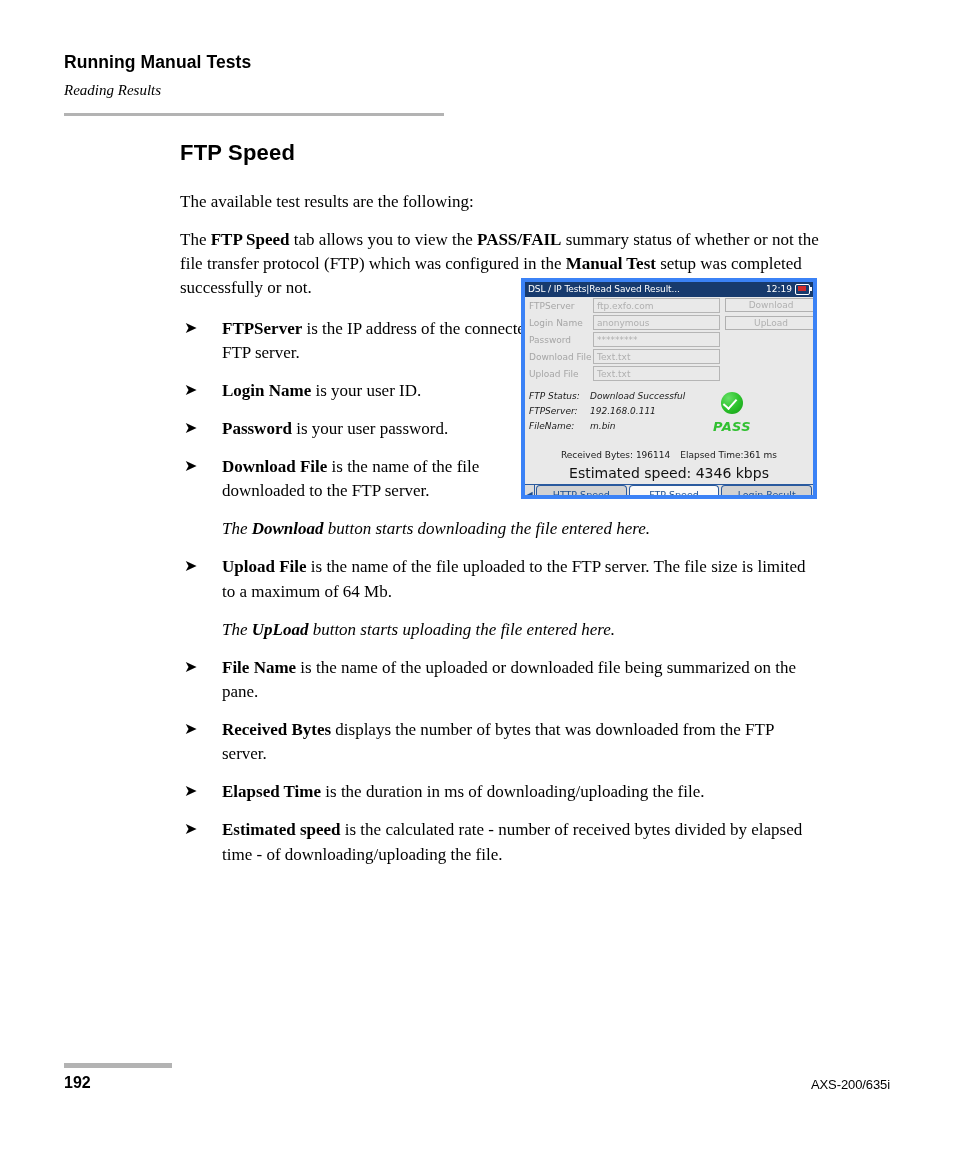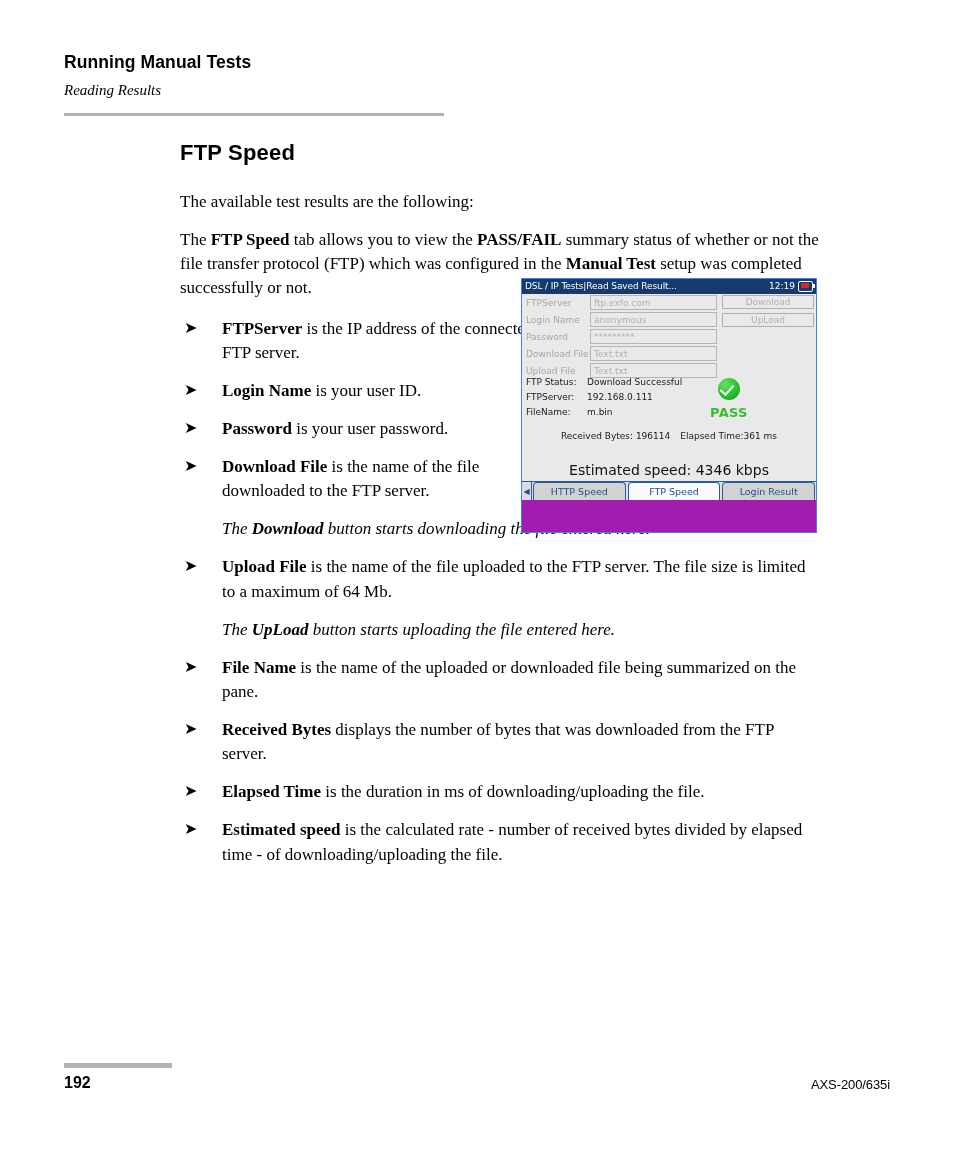--- a/index.html
+++ b/index.html
@@ -101,22 +101,22 @@
     margin: 0 0 14px 0;
     font-style: italic;
   }
 
   
   .device-shot {
     position: absolute;
     left: 521px;
     top: 278px;
     width: 296px;
-    height: 255px;
-    border: 1px solid #3b82f6;
+    height: 221px;
+    border: 4px solid #3b82f6;
     background: #a21caf;
     box-sizing: border-box;
     font-family: "DejaVu Sans", sans-serif;
     overflow: hidden;
   }
   .titlebar {
     height: 15px;
     background: #173a6d;
     color: #ffffff;
     font-size: 9px;
@@ -213,22 +213,23 @@
     font-size: 9px;
     line-height: 12px;
     text-align: center;
     box-sizing: border-box;
   }
 
   
   .status-area {
     position: absolute;
     left: 0;
-    top: 80px;
+    top: 91px;
     width: 100%;
+    font-style: italic;
   }
   .status-row {
     display: flex;
     height: 15px;
     align-items: center;
     font-size: 9px;
     color: #1a1a1a;
   }
   .status-key { width: 65px; padding-left: 4px; box-sizing: border-box; white-space: nowrap; }
   .status-val { white-space: nowrap; }
@@ -263,21 +264,21 @@
   .pass-text {
     color: #31c031;
     font-size: 13px;
     font-weight: bold;
     letter-spacing: 0.3px;
   }
 
   .summary-line {
     position: absolute;
     left: 0;
-    top: 137px;
+    top: 153px;
     width: 100%;
     text-align: center;
     font-size: 9px;
     color: #1a1a1a;
     white-space: nowrap;
   }
   .summary-line .gap { display: inline-block; width: 10px; }
   .speed-line {
     position: absolute;
     left: 0;

